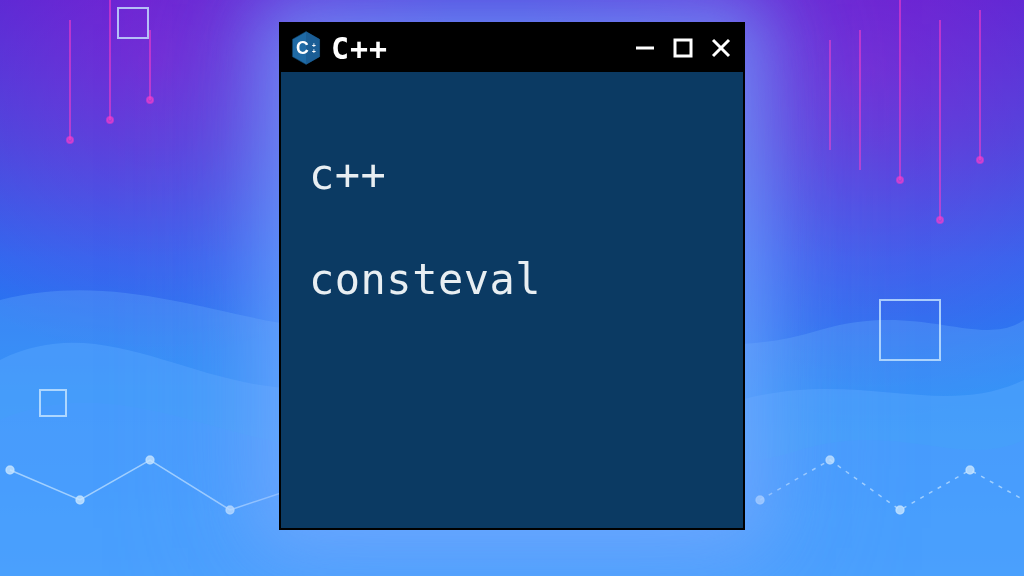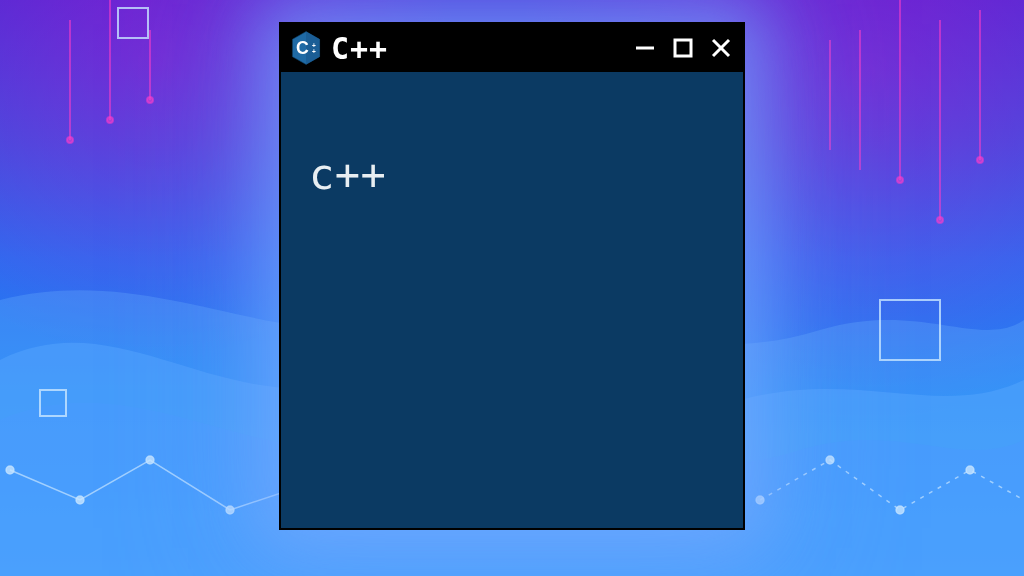--- a/index.html
+++ b/index.html
@@ -143,14 +143,15 @@
         <svg width="22" height="22" viewBox="0 0 22 22">
           <line x1="3" y1="3" x2="19" y2="19" stroke="#fff" stroke-width="3"></line>
           <line x1="19" y1="3" x2="3" y2="19" stroke="#fff" stroke-width="3"></line>
         </svg>
       </span>
     </div>
   </div>
 
   <div class="content">
     <div>c++</div>
+    <div>consteval</div>
   </div>
 </div>
 
 </body></html>

